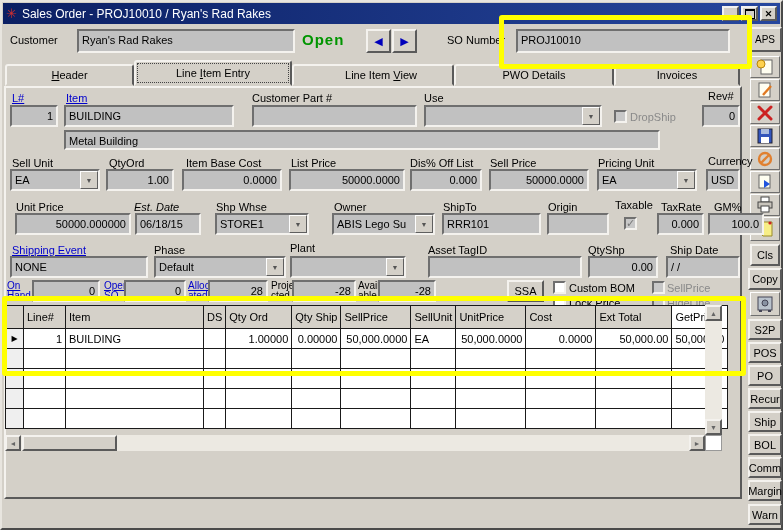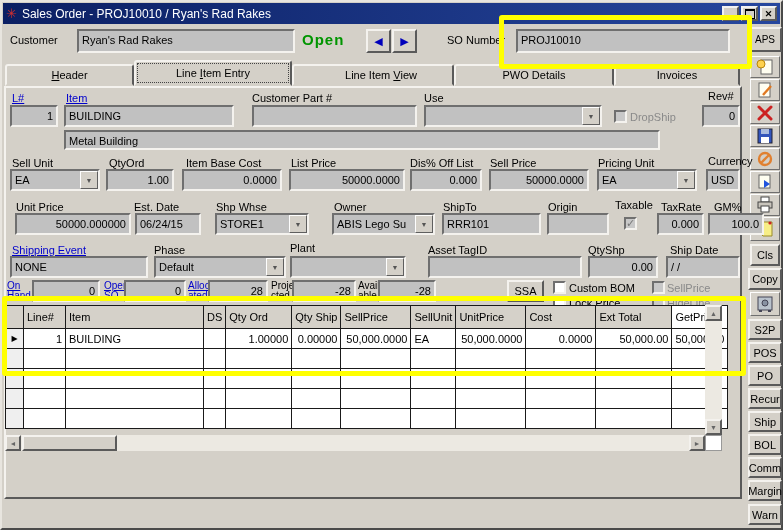--- a/index.html
+++ b/index.html
@@ -158,30 +158,30 @@
   <div class="fld num" style="left:287px;top:167px;width:116px;z-index:2;">50000.0000</div>
   <div class="fld num" style="left:408px;top:167px;width:72px;z-index:2;">0.000</div>
   <div class="fld num" style="left:487px;top:167px;width:100px;z-index:2;">50000.0000</div>
   <div class="fld combo" style="left:595px;top:167px;width:100px;z-index:2;">
       <span class="val">EA</span>
       <span class="cbtn">▼</span>
     </div>
   <div class="fld" style="left:704px;top:167px;width:34px;z-index:2;">USD</div>
 
   <div class="lbl" style="left:14px;top:199px;z-index:2;">Unit Price</div>
-  <div class="lbl" style="left:132px;top:199px;z-index:2;">Est. Date</div>
+  <div class="lbl" style="left:132px;top:199px;z-index:2;font-style:italic;">Est. Date</div>
   <div class="lbl" style="left:214px;top:199px;z-index:2;">Shp Whse</div>
   <div class="lbl" style="left:332px;top:199px;z-index:2;">Owner</div>
   <div class="lbl" style="left:441px;top:199px;z-index:2;">ShipTo</div>
   <div class="lbl" style="left:546px;top:199px;z-index:2;">Origin</div>
   <div class="lbl" style="left:613px;top:197px;z-index:2;">Taxable</div>
   <div class="lbl" style="left:659px;top:199px;z-index:2;">TaxRate</div>
   <div class="lbl" style="left:712px;top:199px;z-index:2;">GM%</div>
   <div class="fld num" style="left:13px;top:211px;width:116px;z-index:2;">50000.000000</div>
-  <div class="fld" style="left:133px;top:211px;width:66px;z-index:2;">06/24/15</div>
+  <div class="fld" style="left:133px;top:211px;width:66px;z-index:2;">06/18/15</div>
   <div class="fld combo" style="left:213px;top:211px;width:94px;z-index:2;">
       <span class="val">STORE1</span>
       <span class="cbtn">▼</span>
     </div>
   <div class="fld combo" style="left:330px;top:211px;width:103px;z-index:2;">
       <span class="val">ABIS Lego Su</span>
       <span class="cbtn">▼</span>
     </div>
   <div class="fld" style="left:440px;top:211px;width:99px;z-index:2;">RRR101</div>
   <div class="fld" style="left:545px;top:211px;width:62px;z-index:2;"></div>

